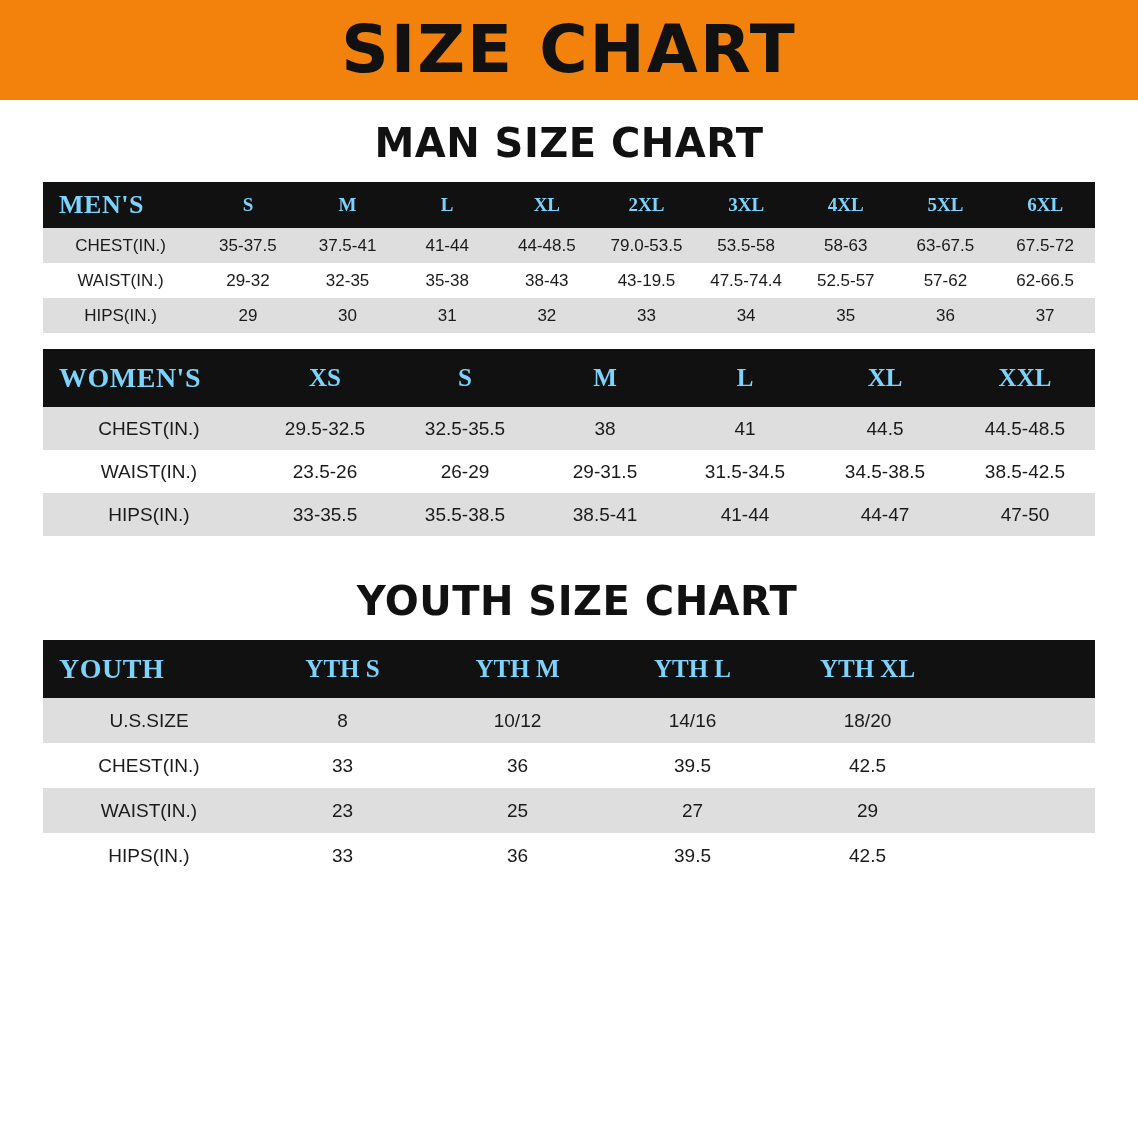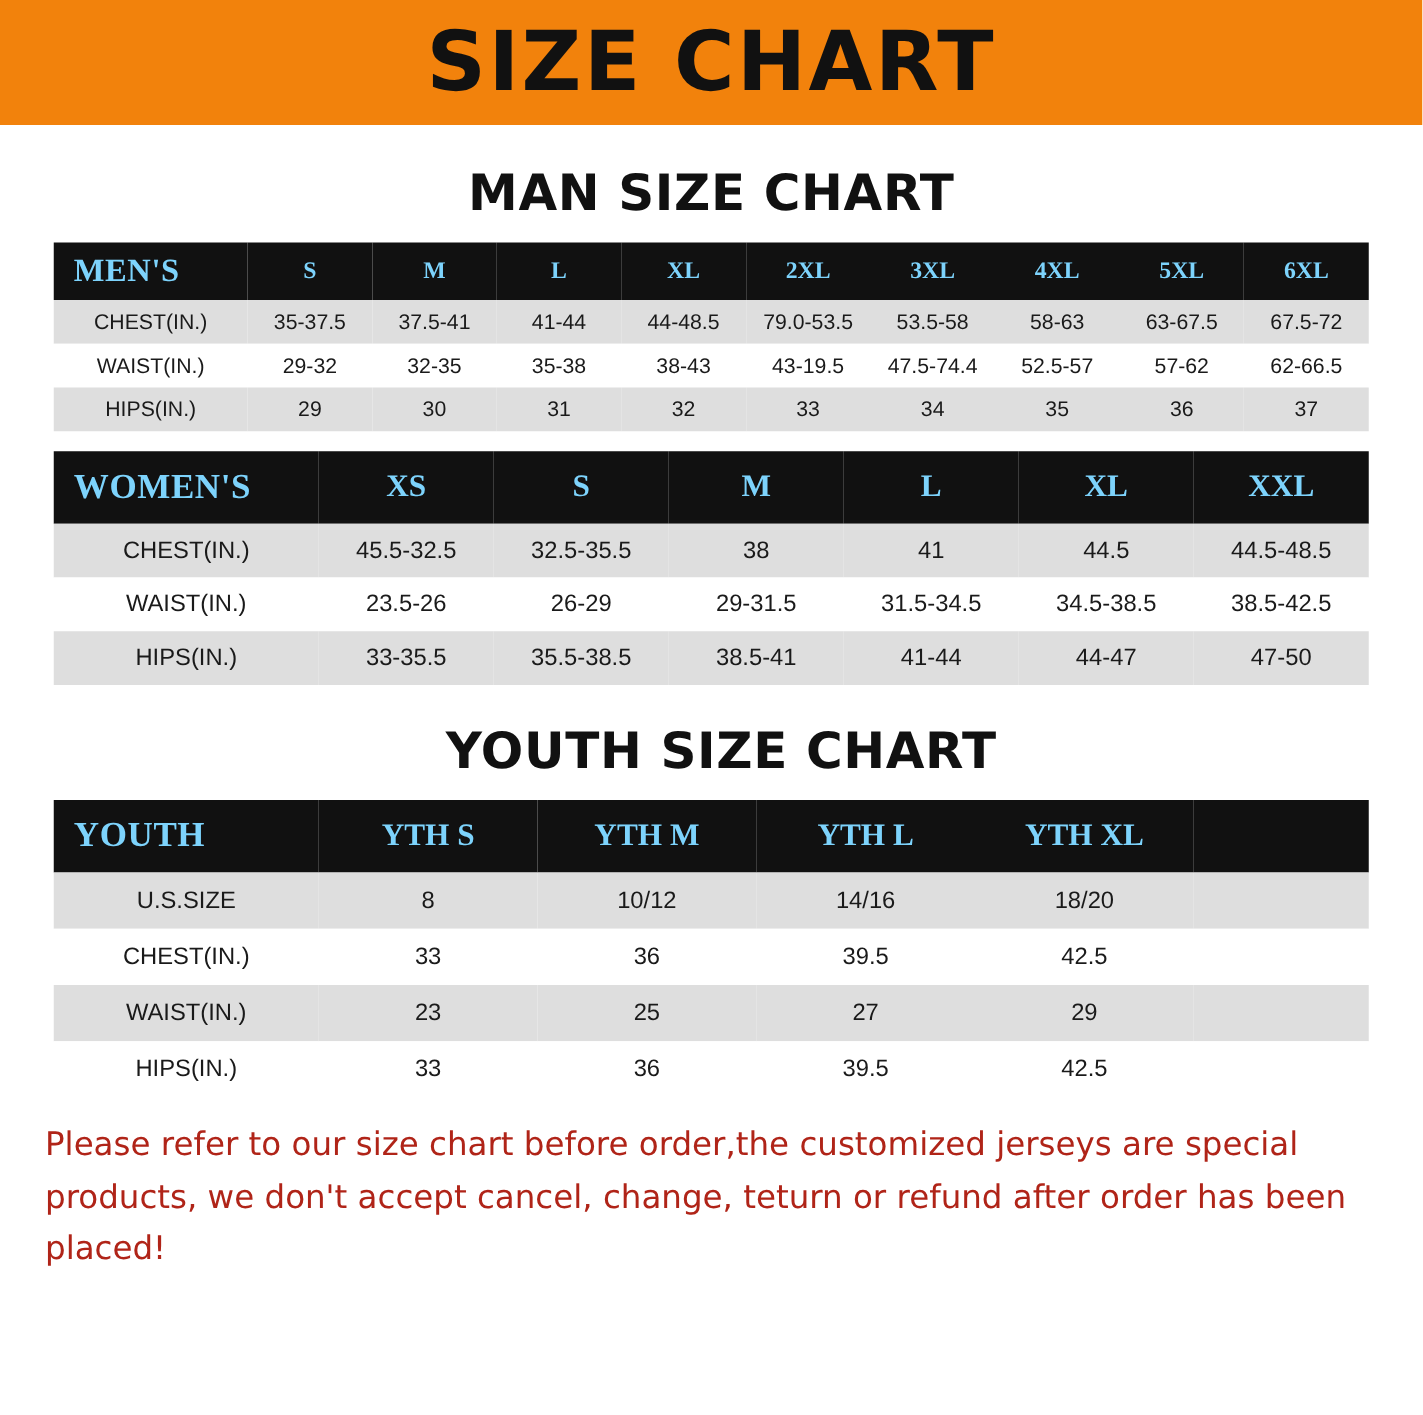--- a/index.html
+++ b/index.html
@@ -38,23 +38,23 @@
     line-height: 1;
   }
   .section-title {
     text-align: center;
     font-family: "DejaVu Sans", sans-serif;
     font-weight: bold;
     color: #111111;
     font-size: 40px;
     letter-spacing: 0.5px;
   }
-  .t1 { margin-top: 32px; }
+  .t1 { margin-top: 20px; }
   .t2 { margin-top: 38px; }
-  .t3 { margin-top: 30px; padding-left: 16px; }
+  .t3 { margin-top: 42px; padding-left: 16px; }
 
   table.chart {
     border-collapse: collapse;
     margin: 16px auto 0 auto;
     table-layout: fixed;
   }
   table.chart td, table.chart th {
     padding: 0;
     text-align: center;
     vertical-align: middle;
@@ -183,21 +183,21 @@
           <td class="corner">WOMEN'S</td>
           <td>XS</td>
           <td>S</td>
           <td>M</td>
           <td>L</td>
           <td>XL</td>
           <td>XXL</td>
         </tr>
         <tr class="shade">
           <td class="row-label">CHEST(IN.)</td>
-          <td>45.5-32.5</td>
+          <td>29.5-32.5</td>
           <td>32.5-35.5</td>
           <td>38</td>
           <td>41</td>
           <td>44.5</td>
           <td>44.5-48.5</td>
         </tr>
         <tr class="plain">
           <td class="row-label">WAIST(IN.)</td>
           <td>23.5-26</td>
           <td>26-29</td>
@@ -262,15 +262,14 @@
           <td class="row-label">HIPS(IN.)</td>
           <td>33</td>
           <td>36</td>
           <td>39.5</td>
           <td>42.5</td>
           <td></td>
         </tr>
       </tbody>
   </table>
 
-  <div class="note">Please refer to our size chart before order,the customized jerseys are special products, we don't accept cancel, change, teturn or refund after order has been placed!</div>
 
 </div>
 
 </body></html>

